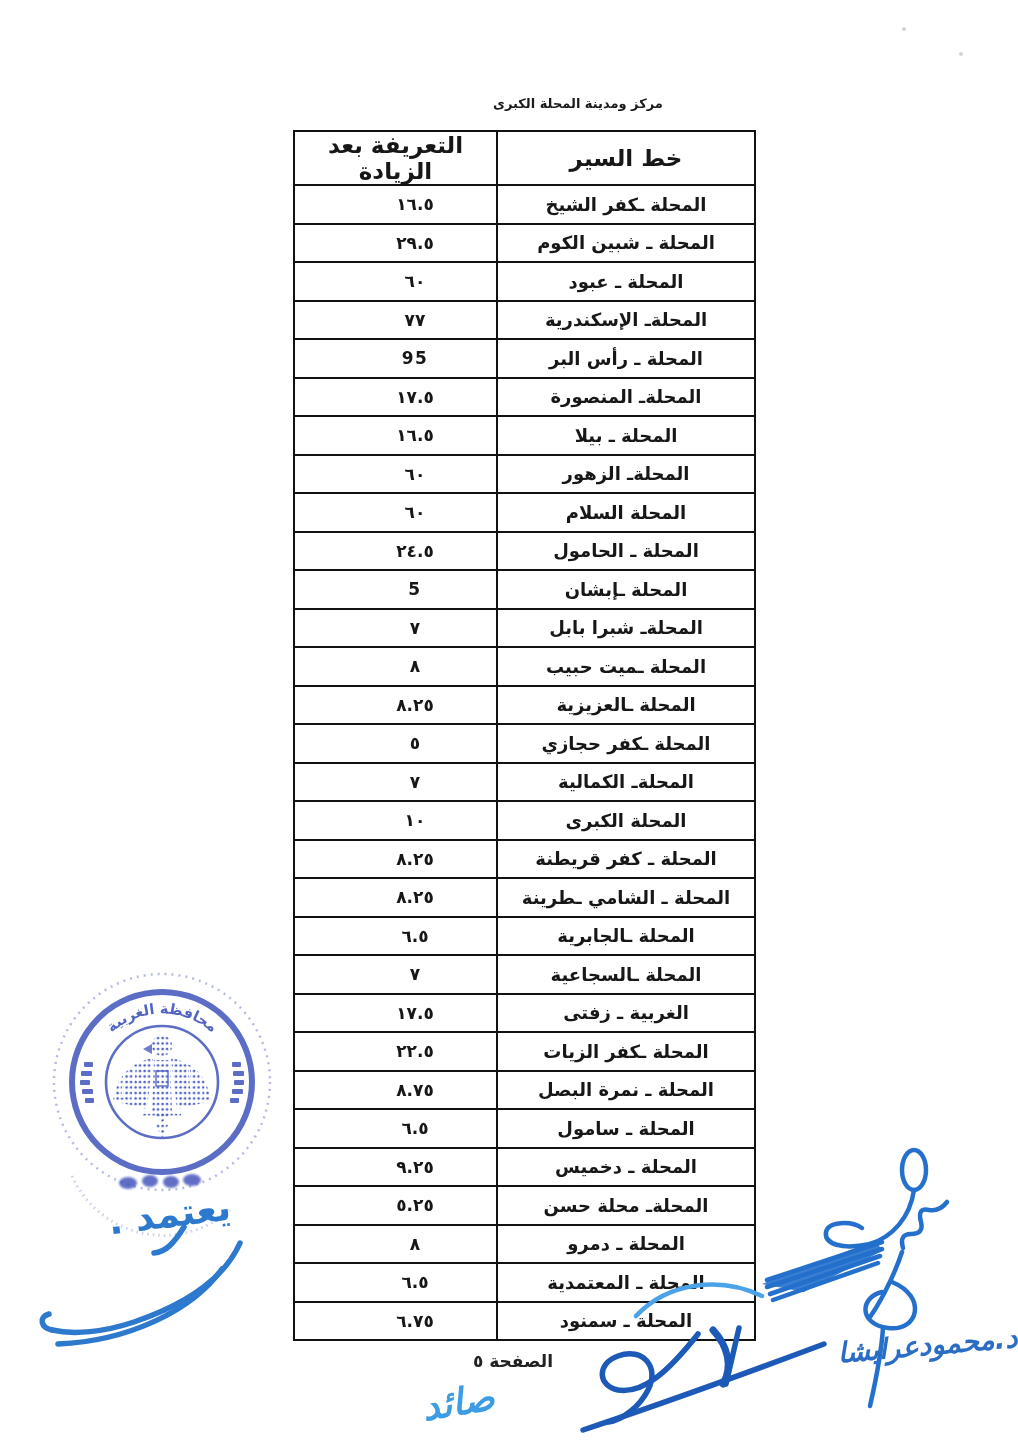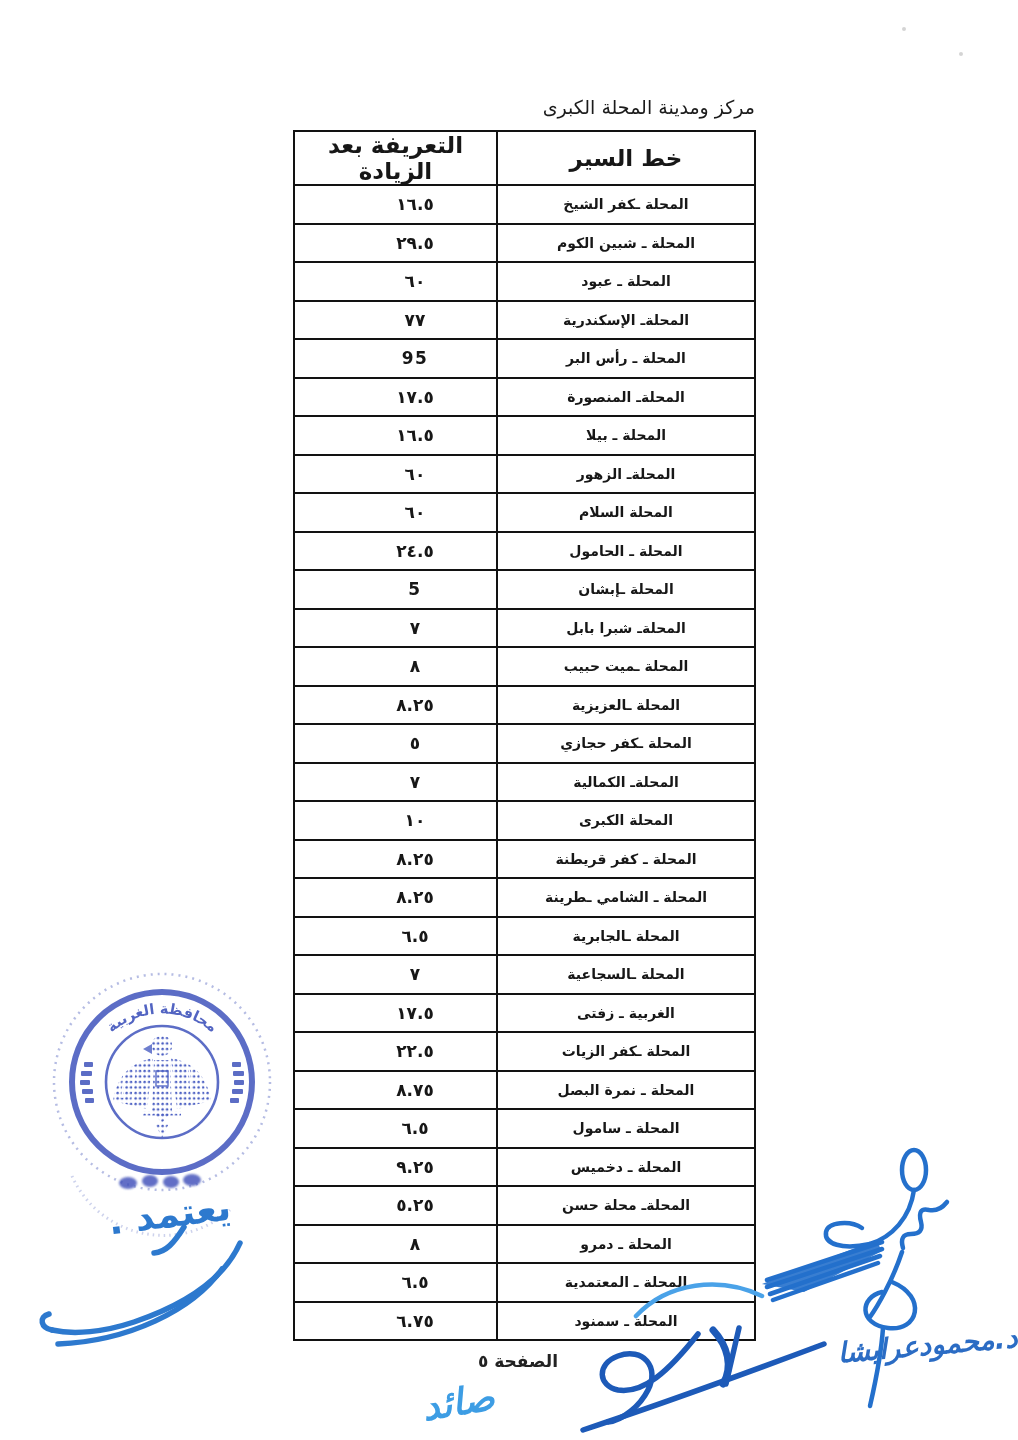--- a/index.html
+++ b/index.html
@@ -3,39 +3,39 @@
 <meta charset="utf-8">
 <style>
   html,body{margin:0;padding:0;background:#e8e8e8;}
   .page{
     position:relative; width:1018px; height:1440px; margin:0 auto;
     background:#ffffff; overflow:hidden;
     font-family:"DejaVu Sans", sans-serif;
   }
   .doc-title{
     position:absolute; top:96px; left:493px; width:262px;
-    text-align:right; direction:rtl;
-    font-size:19px; font-weight:normal; color:#1b1b1b;
+    text-align:left; direction:rtl;
+    font-size:13px; font-weight:bold; color:#1b1b1b;
     border-bottom:0;
   }
   table.tariff-table{
     position:absolute; top:130px; left:293px; width:461px;
     border-collapse:collapse; table-layout:fixed; direction:rtl;
     background:#fff;
   }
   .tariff-table th,.tariff-table td{
     border:2.4px solid #121212; text-align:center; vertical-align:middle;
     color:#171717; font-weight:bold; padding:0; overflow:hidden;
   }
   .tariff-table th{ height:37px; font-size:23px; }
-  .tariff-table td{ height:36.5px; font-size:14px; }
+  .tariff-table td{ height:36.5px; font-size:18px; }
   .tariff-table td.tariff-cell{ font-size:17px; letter-spacing:1.5px;padding-left:39px; }
   .page-label{
     position:absolute; top:1351px; left:468px; width:90px;
-    direction:rtl; 
+    direction:rtl; text-align:center;
     font-size:17px; font-weight:bold; color:#222;
   }
   .hand{ position:absolute; direction:rtl; font-weight:bold; white-space:nowrap; }
   .hand-approve{
     top:1193px; left:108px; font-size:37px; color:#2d79ce;
     transform:rotate(-7deg);
   }
   .hand-name{
     top:1333px; left:742px; width:276px; font-size:28px; color:#2b6cc4;
     transform:rotate(-5deg); font-style:italic;

